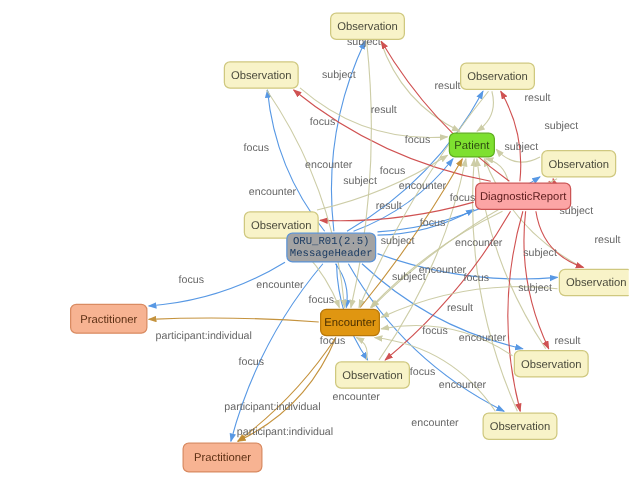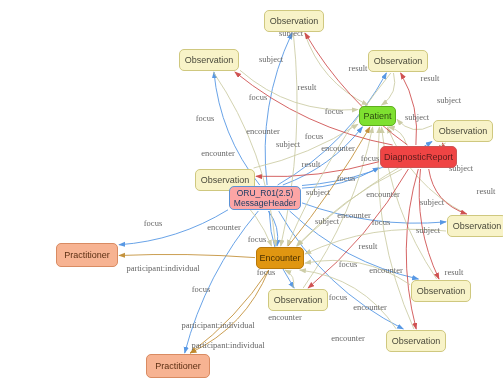--- a/index.html
+++ b/index.html
@@ -4,26 +4,26 @@
 <style>
   html,body{margin:0;padding:0;background:#ffffff;}
   #stage{position:relative;width:503px;height:391px;overflow:hidden;background:#fff;
          font-family:"Liberation Sans","DejaVu Sans",sans-serif;margin-left:28px;}
   #edges{position:absolute;left:0;top:0;width:503px;height:391px;}
   .node{position:absolute;box-sizing:border-box;border-radius:5px;border:1px solid #888;
         display:flex;align-items:center;justify-content:center;text-align:center;
         font-size:9px;line-height:10.5px;color:#333;white-space:pre;z-index:5;}
   .n-obs{background:#f8f3c8;border-color:#cfc87f;color:#4a4a3c;}
   .n-patient{background:#7ee030;border-color:#5fae1e;color:#2d4a10;}
-  .n-report{background:#ef4444;border-color:#cc5555;color:#5a1c1c;}
+  .n-report{background:#fca5a5;border-color:#cc5555;color:#5a1c1c;}
   .n-enc{background:#e09611;border-color:#b8780a;color:#4a3000;}
   .n-prac{background:#f7b392;border-color:#d98b62;color:#5c2f13;}
-  .n-msg{background:#fca5a5;border-color:#5b93d6;color:#1c3c63;font-size:8.5px;}
+  .n-msg{background:#a3a3a3;border-color:#5b93d6;color:#1c3c63;font-size:8.5px;font-family:Liberation Mono, monospace;}
   .elabel{position:absolute;font-size:8.5px;color:#666;white-space:nowrap;z-index:4;
-          transform:translate(-50%,-50%);font-family:Liberation Serif, serif;}
+          transform:translate(-50%,-50%);font-family:Liberation Sans, sans-serif;}
 </style>
 </head>
 <body>
 
 <div id="stage">
   <svg id="edges" viewBox="0 0 503 391" preserveAspectRatio="none">
       <defs>
         <marker id="ah4a90e2" markerWidth="7" markerHeight="7" refX="6.2" refY="2.6" orient="auto" markerUnits="userSpaceOnUse">
           <path d="M0,0 L7,2.6 L0,5.2 Z" fill="#4a90e2"></path>
         </marker>

